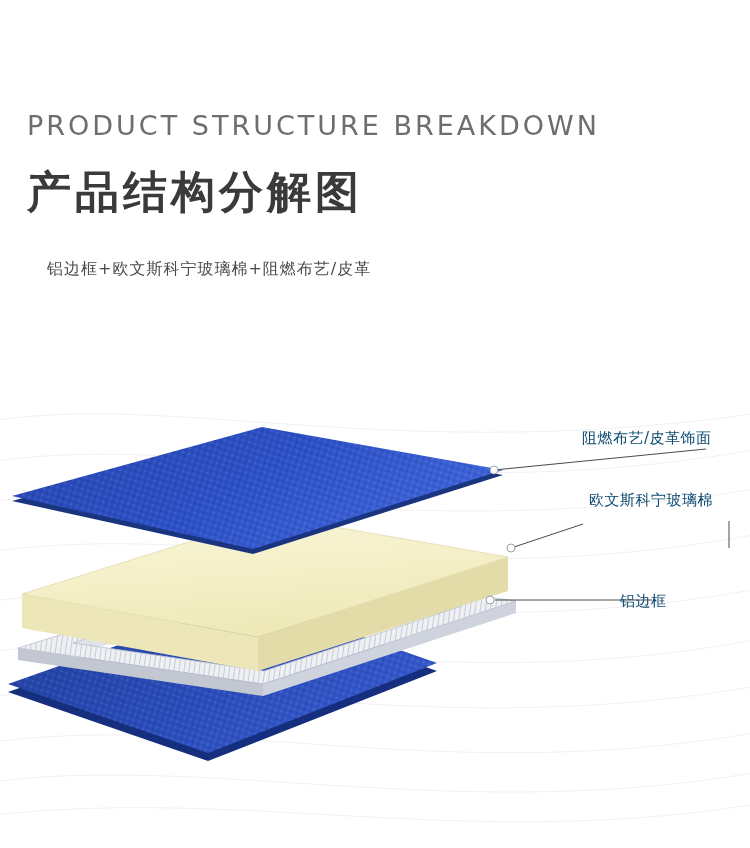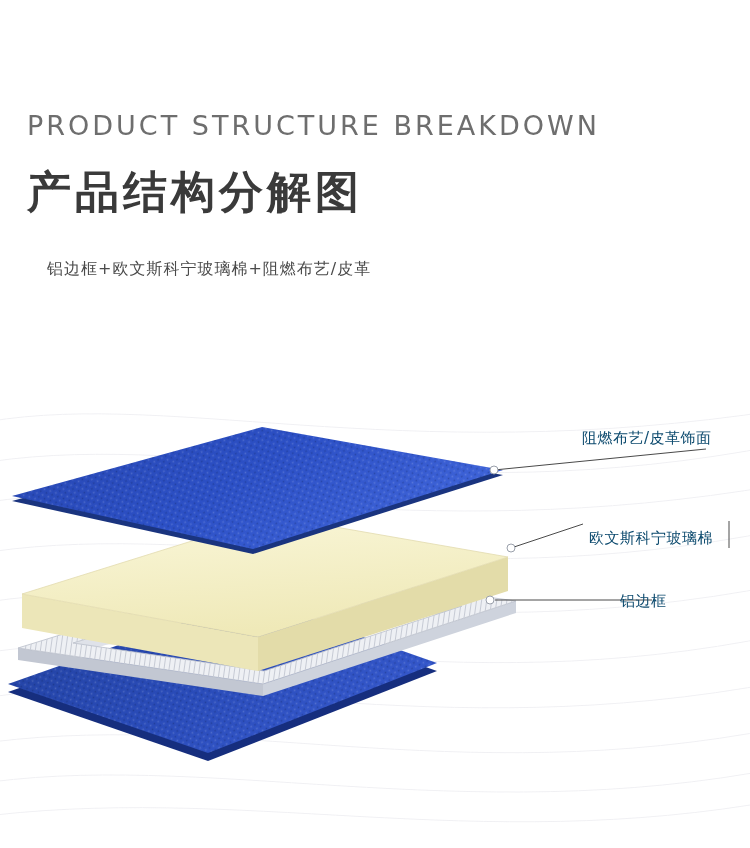--- a/index.html
+++ b/index.html
@@ -17,21 +17,21 @@
   }
   .subtitle{
     position:absolute;left:27px;top:259px;
     font-size:16px;letter-spacing:1px;color:#4a4a4a;white-space:nowrap;margin-left:20px;
   }
   .diagram-svg{position:absolute;left:0;top:0;}
   .layer-label{
     position:absolute;font-size:15px;color:#0c4a6e;letter-spacing:.5px;white-space:nowrap;
   }
   .label-1{left:582px;top:429px;}
-  .label-2{left:589px;top:529px;}
+  .label-2{left:589px;top:491px;}
   .label-3{left:620px;top:592px;}
 </style>
 </head>
 <body>
 
 <div class="page">
 
   <svg class="diagram-svg" width="750" height="848" viewBox="0 0 750 848" aria-hidden="true">
     <defs>
       <linearGradient id="gradSheet" x1="0" y1="0" x2="1" y2="0.4">

